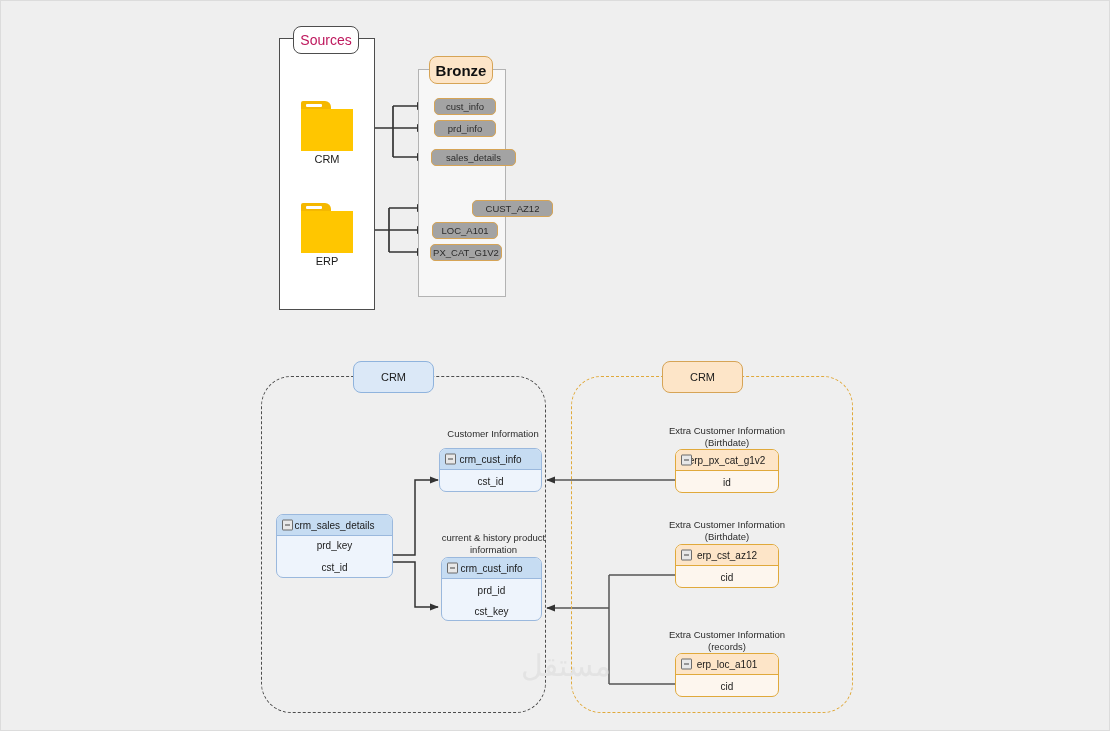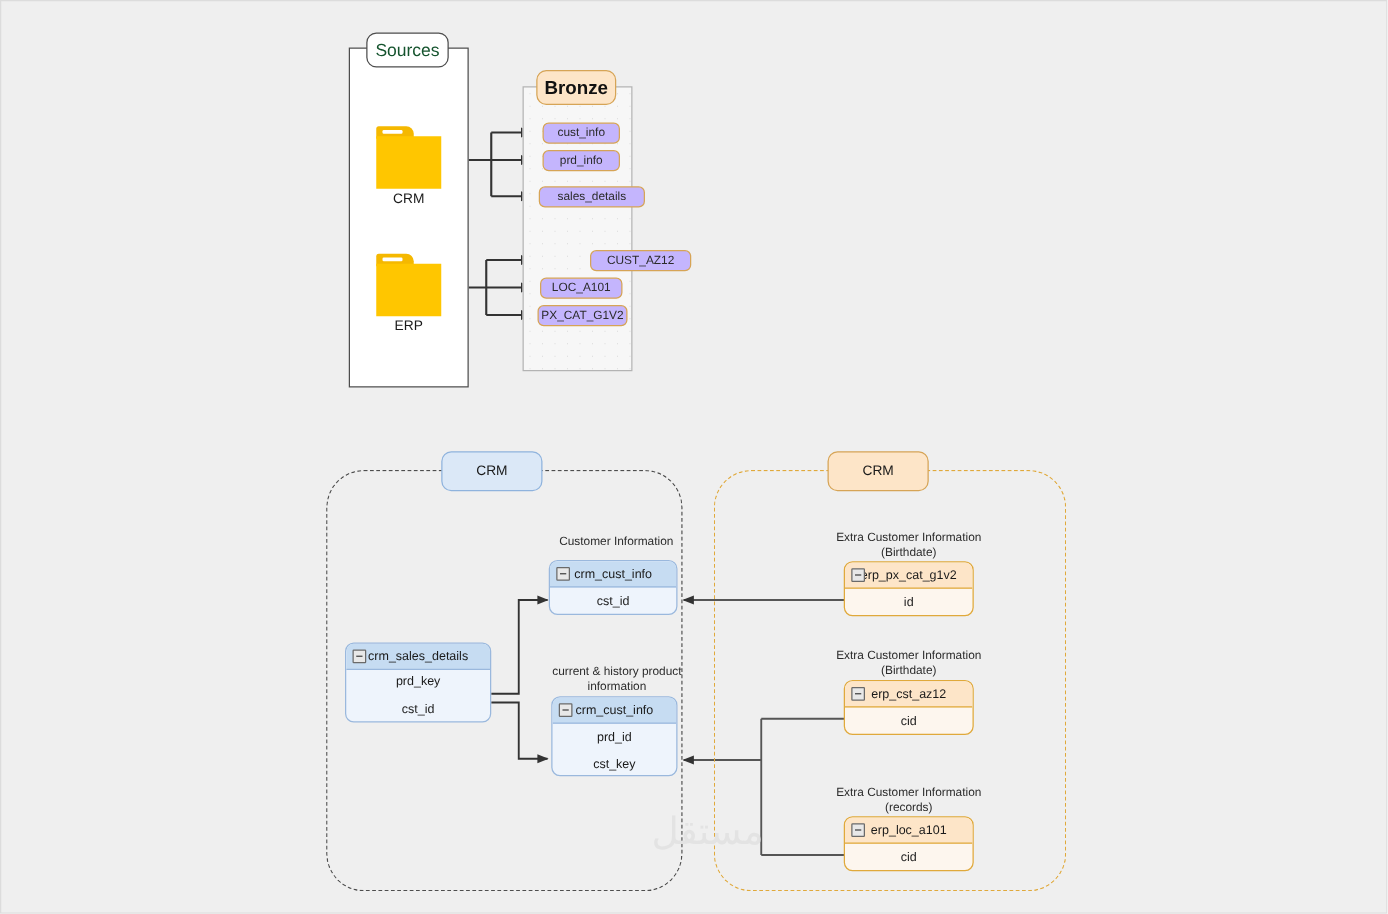--- a/index.html
+++ b/index.html
@@ -54,33 +54,33 @@
     background:
       radial-gradient(circle, #d9d9d9 0.6px, rgba(0,0,0,0) 0.7px) 0 0 / 10px 10px,
       #f7f7f7;
   }
 
   .title-sources {
     background: #ffffff;
     border: 1px solid #4d4d4d;
     border-radius: 8px;
     font-size: 14px;
-    color: #14532d;
+    color: #be185d;
   }
   .title-bronze {
     background: #fde5c8;
     border: 1px solid #d6a456;
     border-radius: 8px;
     font-size: 15px;
     font-weight: bold;
     color: #111;
   }
 
   .bronze-item {
-    background: #c4b5fd;
+    background: #a3a3a3;
     border: 1px solid #d6a456;
     border-radius: 5px;
     font-size: 9.5px;
     color: #2b2b2b;
   }
 
   
   .folder { position: absolute; }
   .folder .fbody {
     position: absolute;

